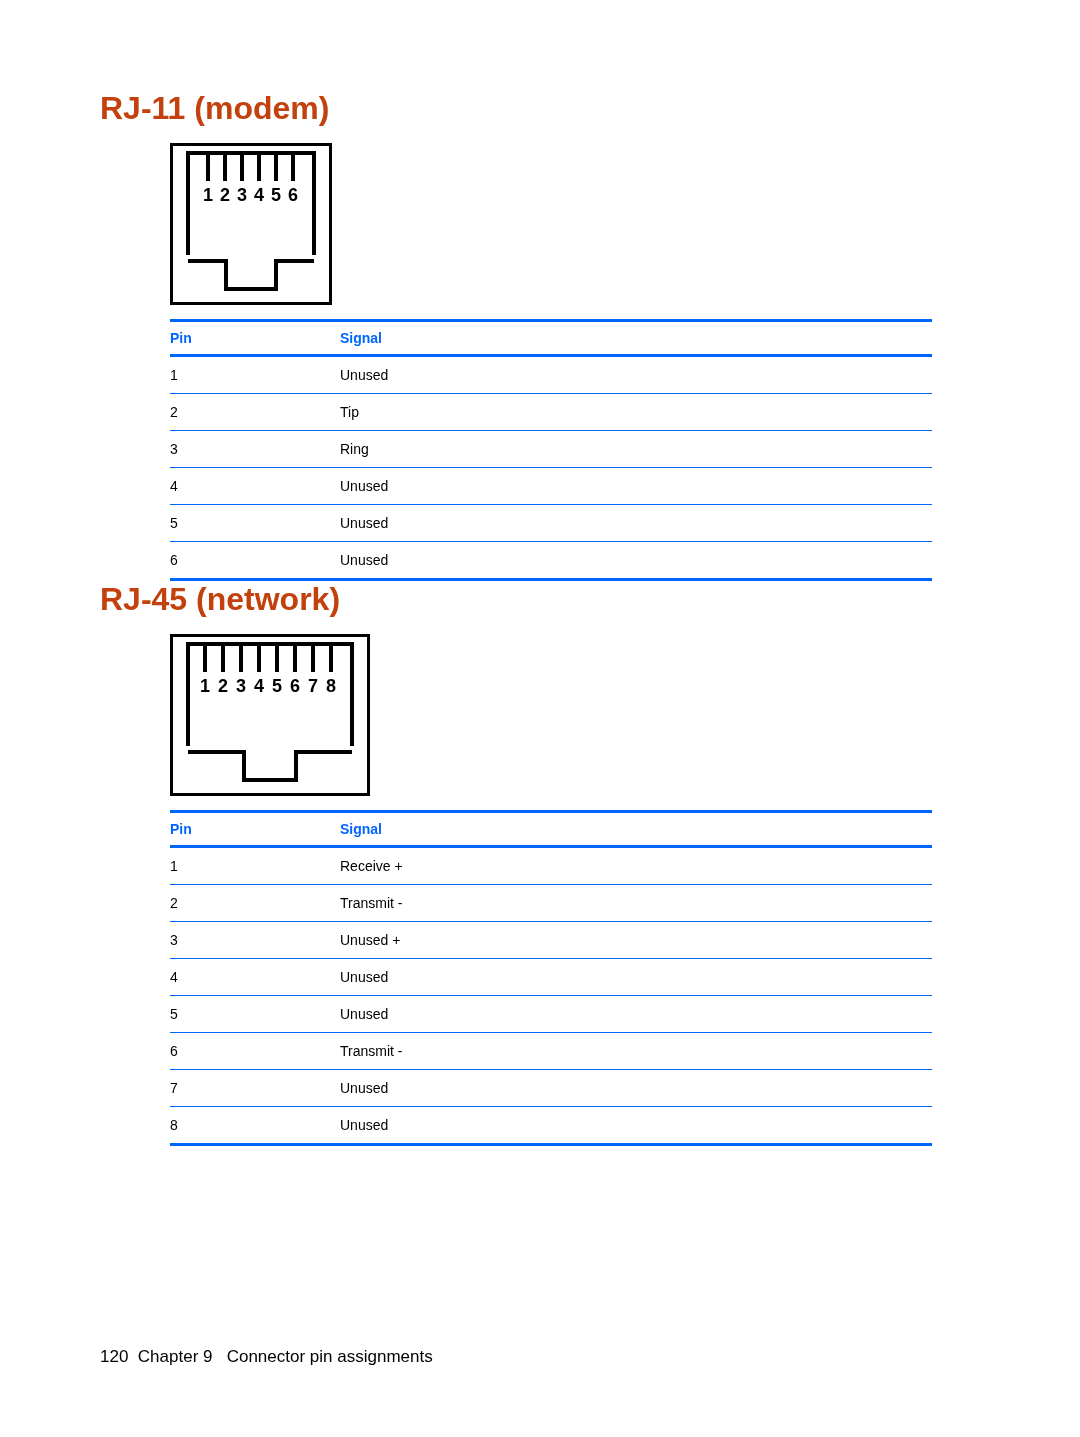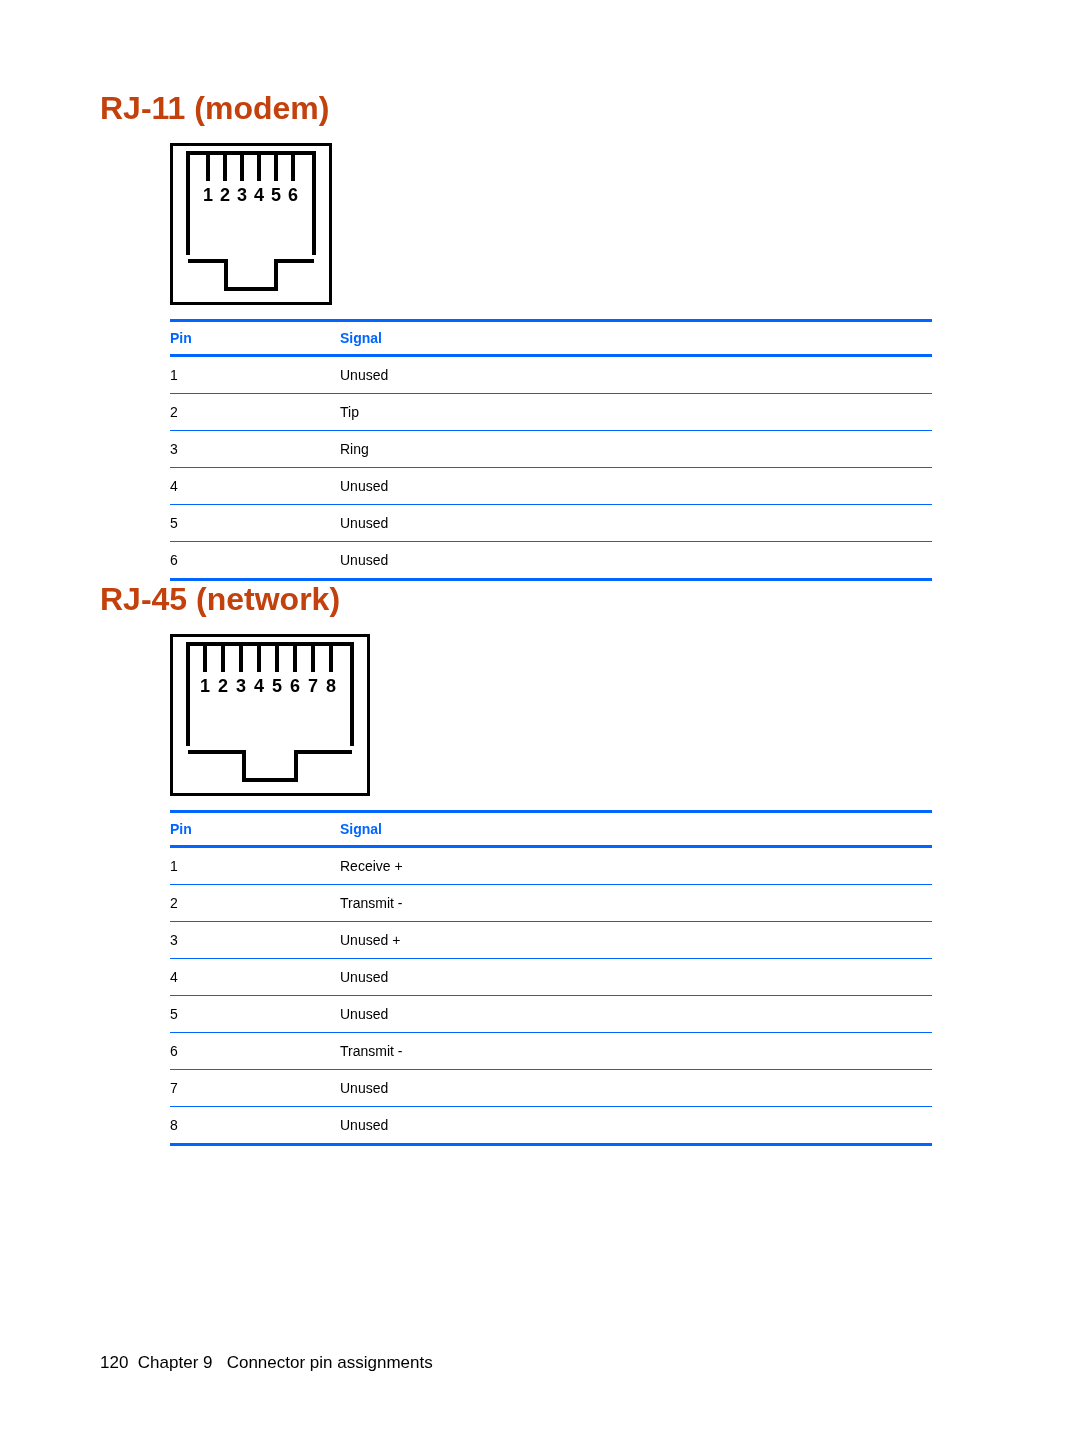--- a/index.html
+++ b/index.html
@@ -57,21 +57,21 @@
   .pin-table td {
     font-size: 14px;
     padding: 10px 0;
     vertical-align: middle;
   }
   .section2 {
   }
   .footer {
     position: absolute;
     left: 100px;
-    bottom: 64px;
+    bottom: 70px;
     font-size: 17px;
     margin-top: 16px;
   }
 </style>
 </head>
 <body>
 
 <div class="page">
 
   <h2 class="section-heading">RJ-11 (modem)</h2>

